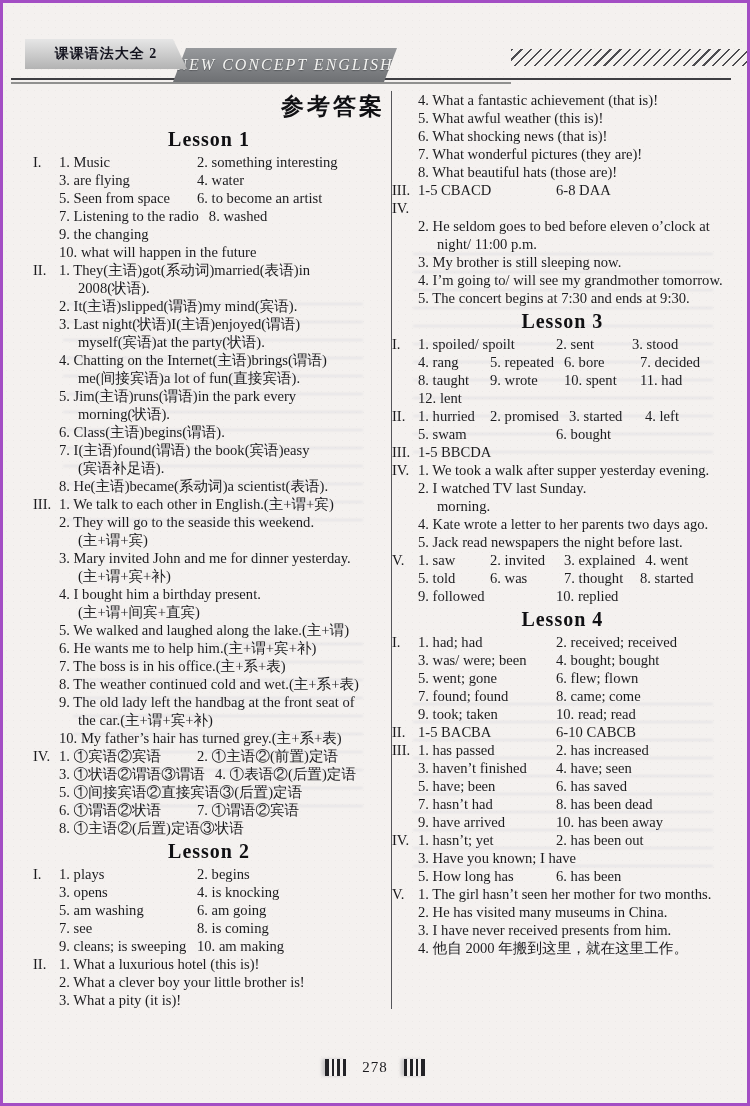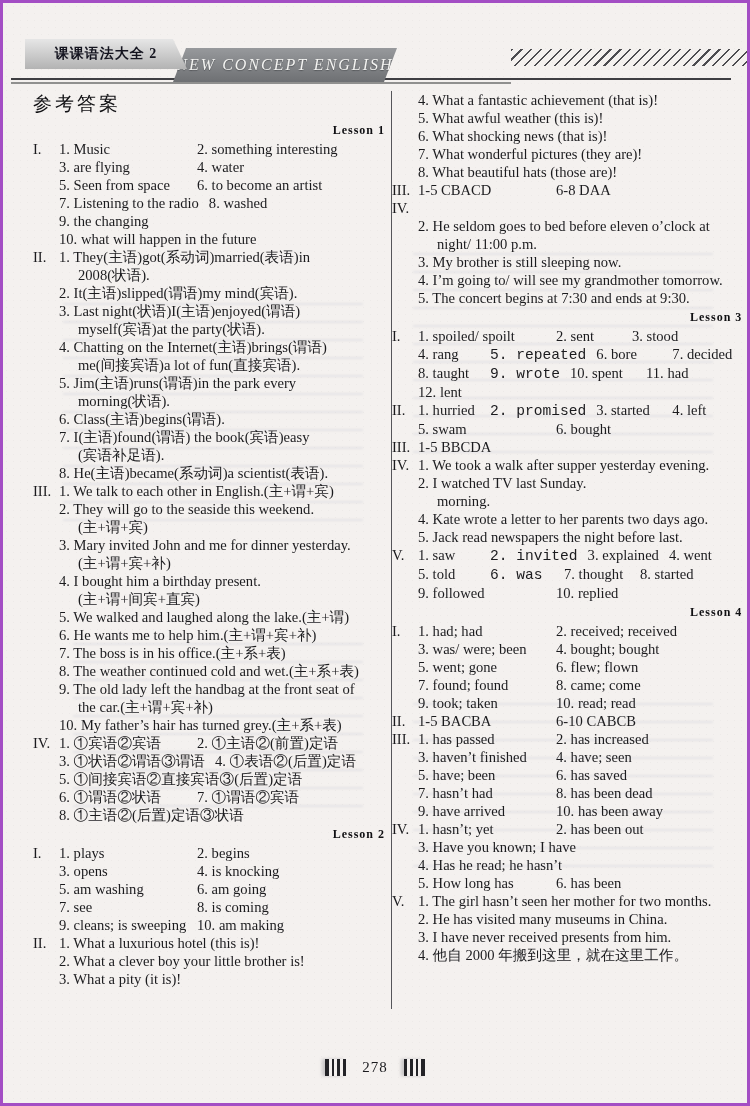--- a/index.html
+++ b/index.html
@@ -42,39 +42,39 @@
   
   .content{
     position:absolute;left:30px;top:88px;width:692px;height:924px;
     display:flex;align-items:stretch;
   }
   .col{box-sizing:border-box;}
   .col-left{width:352px;flex:0 0 352px;}
   .divider{flex:0 0 1px;width:1px;background:#55555a;margin-left:6px;height:918px;}
   .col-right{flex:1;margin-left:0;}
   .page-title{
-    text-align:left;font-size:19px;font-weight:normal;letter-spacing:3px;
+    text-align:right;font-size:23px;font-weight:bold;letter-spacing:3px;
     margin:0 0 6px 0;color:#101013;
   }
   .lesson-heading{
-    text-align:right;font-size:12px;font-weight:bold;letter-spacing:1px;
+    text-align:center;font-size:20px;font-weight:bold;letter-spacing:1px;
     margin:3px 0 2px 0;color:#101013;
   }
   .line{
     display:flex;align-items:baseline;
     font-size:14.6px;line-height:18px;white-space:nowrap;
   }
   .rlabel{flex:0 0 26px;}
   .cont{padding-left:45px;}
   .cell{flex:0 0 auto;margin-right:10px;}
   .cells-2 .c0{min-width:128px;}
   .cells-3 .c0{min-width:128px;}
   .cells-3 .c1{min-width:66px;}
   .cells-4 .c0{min-width:62px;}
-  .cells-4 .c1{min-width:64px;font-family:Liberation Mono, monospace;}
+  .cells-4 .c1{min-width:64px;}
   .cells-4 .c2{min-width:66px;}
   
   .ghost{
     position:absolute;opacity:0.16;filter:blur(1.2px);pointer-events:none;
     background:repeating-linear-gradient(180deg,#9aa0b8 0 2px,transparent 2px 18px);
   }
   .g1{left:60px;top:300px;width:300px;height:220px;}
   .g2{left:410px;top:250px;width:300px;height:200px;}
   .g3{left:70px;top:640px;width:290px;height:180px;}
   .g4{left:410px;top:700px;width:300px;height:180px;}
@@ -487,24 +487,20 @@
           <span class="cell c1">10. has been away</span>
         </div>
         <div class="line cells-2">
           <span class="rlabel">IV.</span>
           <span class="cell c0">1. hasn’t; yet</span>
           <span class="cell c1">2. has been out</span>
         </div>
         <div class="line cells-1">
           <span class="rlabel"></span>
           <span class="cell c0">3. Have you known; I have</span>
-        </div>
-        <div class="line cells-1">
-          <span class="rlabel"></span>
-          <span class="cell c0">4. Has he read; he hasn’t</span>
         </div>
         <div class="line cells-2">
           <span class="rlabel"></span>
           <span class="cell c0">5. How long has</span>
           <span class="cell c1">6. has been</span>
         </div>
         <div class="line cells-1">
           <span class="rlabel">V.</span>
           <span class="cell c0">1. The girl hasn’t seen her mother for two months.</span>
         </div>

